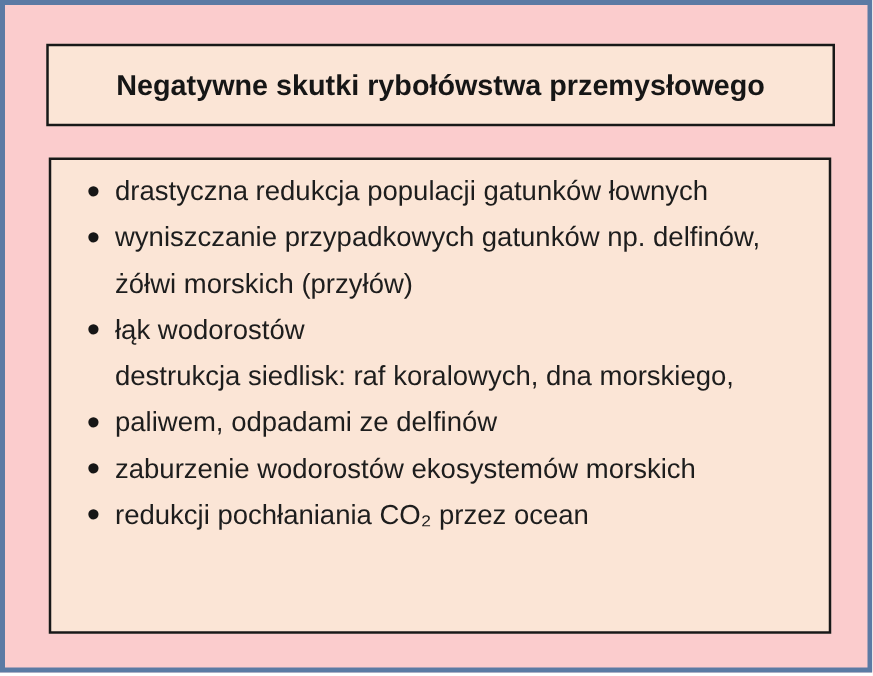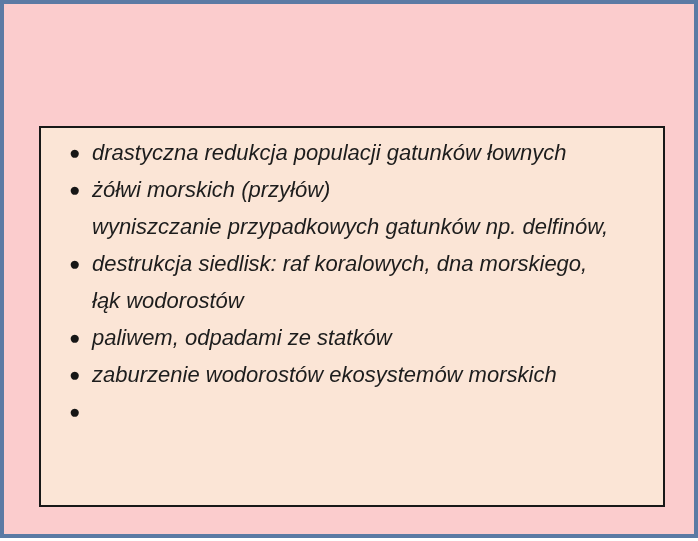--- a/index.html
+++ b/index.html
@@ -65,76 +65,79 @@
   .bullet {
     flex: 0 0 23px;
     width: 23px;
     font-size: 19px;
     line-height: 37px;
     color: #161616;
   }
   .item-lines {
     flex: 1 1 auto;
     min-width: 0;
-    font-style: italic;
   }
   .line {
     font-size: 22px;
     line-height: 37px;
     color: #1d1d1d;
     white-space: nowrap;
   }
 </style>
 </head>
 <body>
 
 <div class="stage">
   <div class="frame">
 
+    <div class="title-box">
+      <h1>Negatywne skutki rybołówstwa przemysłowego</h1>
+    </div>
 
     <div class="list-box">
 
       <div class="item">
         <span class="bullet">●</span>
         <div class="item-lines">
           <div class="line">drastyczna redukcja populacji gatunków łownych</div>
         </div>
       </div>
 
       <div class="item">
         <span class="bullet">●</span>
         <div class="item-lines">
+          <div class="line">wyniszczanie przypadkowych gatunków np. delfinów,</div>
           <div class="line">żółwi morskich (przyłów)</div>
-          <div class="line">wyniszczanie przypadkowych gatunków np. delfinów,</div>
         </div>
       </div>
 
       <div class="item">
         <span class="bullet">●</span>
         <div class="item-lines">
+          <div class="line">łąk wodorostów</div>
           <div class="line">destrukcja siedlisk: raf koralowych, dna morskiego,</div>
-          <div class="line">łąk wodorostów</div>
         </div>
       </div>
 
       <div class="item">
         <span class="bullet">●</span>
         <div class="item-lines">
-          <div class="line">paliwem, odpadami ze statków</div>
+          <div class="line">paliwem, odpadami ze delfinów</div>
         </div>
       </div>
 
       <div class="item">
         <span class="bullet">●</span>
         <div class="item-lines">
           <div class="line">zaburzenie wodorostów ekosystemów morskich</div>
         </div>
       </div>
 
       <div class="item">
         <span class="bullet">●</span>
         <div class="item-lines">
+          <div class="line">redukcji pochłaniania CO₂ przez ocean</div>
         </div>
       </div>
 
     </div>
   </div>
 </div>
 
 </body></html>

